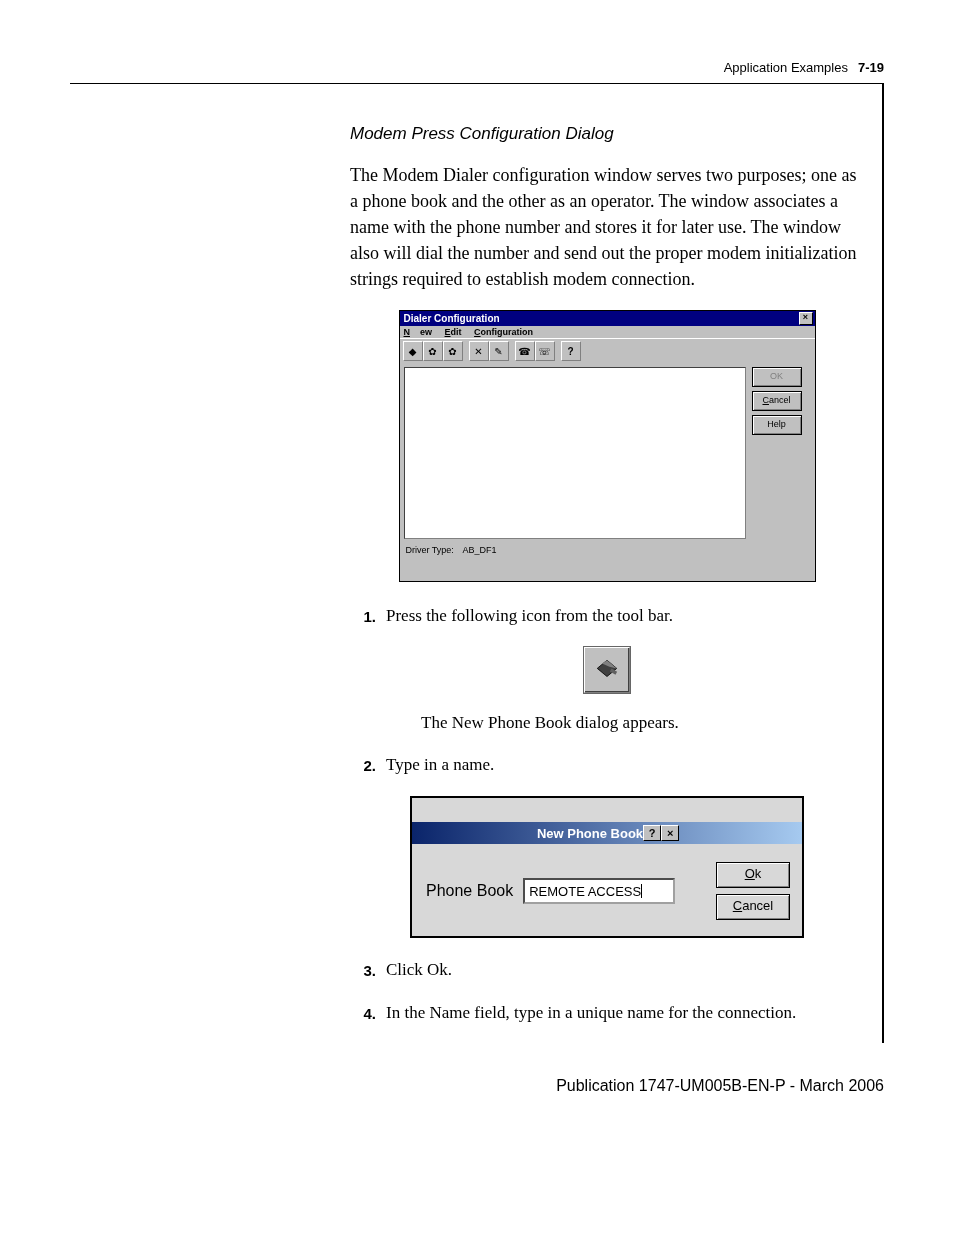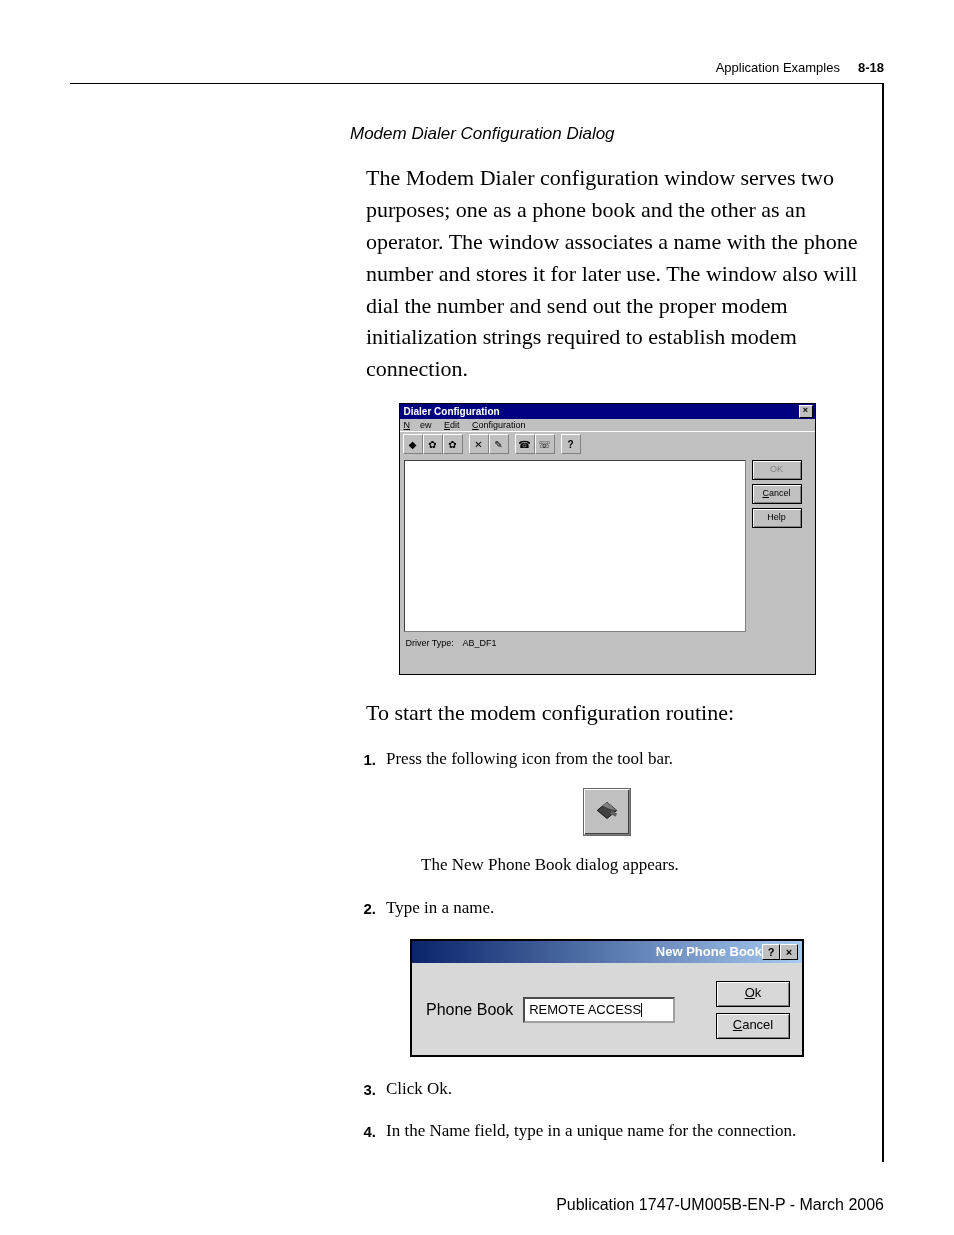--- a/index.html
+++ b/index.html
@@ -18,21 +18,21 @@
     border-top: 1.5px solid #000;
     margin-bottom: 0;
   }
   .header-row {
     display: flex;
     justify-content: flex-end;
     align-items: baseline;
     font-family: Arial, Helvetica, sans-serif;
     font-size: 13px;
     margin-bottom: 8px;
-    gap: 18px;
+    gap: 10px;
   }
   .header-title {
     font-weight: 400;
   }
   .header-pagenum {
     font-weight: 700;
   }
   
   .content-wrap {
     display: flex;
@@ -46,23 +46,23 @@
     padding-right: 18px;
     border-right: 2px solid #000;
   }
   .subhead {
     font-family: Arial, Helvetica, sans-serif;
     font-style: italic;
     font-size: 17px;
     margin: 40px 0 18px 0;
   }
   .body-p {
-    font-size: 22px;
+    font-size: 18px;
     line-height: 1.45;
-    margin: 0 0 18px 16px;
+    margin: 0 0 18px 0;
     font-family: Georgia, 'Times New Roman', serif;
   }
   
   .dlg1 {
     width: 415px;
     margin: 8px auto 22px auto;
     background: #c0c0c0;
     border: 1px solid #000;
     font-family: 'MS Sans Serif', Arial, sans-serif;
     font-size: 9px;
@@ -86,20 +86,21 @@
     border-right-color: #000; border-bottom-color: #000;
     line-height: 9px;
     text-align: center;
     color: #000;
     font-weight: 700;
     font-size: 9px;
   }
   .dlg1-menu {
     padding: 1px 4px;
     font-size: 9px;
+    font-weight: bold;
   }
   .dlg1-menu span { margin-right: 10px; }
   .dlg1-menu u { text-decoration: underline; }
   .dlg1-toolbar {
     display: flex;
     gap: 0;
     padding: 2px 3px;
     background: #c0c0c0;
     border-top: 1px solid #fff;
   }
@@ -196,22 +197,23 @@
     background: #d8d8d8;
     font-family: Arial, Helvetica, sans-serif;
   }
   .dlg2-titlebar {
     background: linear-gradient(to right, #0a246a, #a6caf0);
     color: #fff;
     font-weight: 700;
     font-size: 13px;
     padding: 3px 4px 3px 6px;
     display: flex;
-    justify-content: flex-end;
-    align-items: center;
+    justify-content: center;
+    align-items: center;
+    margin-top: 24px;
   }
   .dlg2-titlebar .btns { display: flex; gap: 0; }
   .dlg2-titlebar .tb {
     width: 16px; height: 14px;
     background: #c0c0c0;
     border: 1px solid #fff;
     border-right-color: #000; border-bottom-color: #000;
     color: #000;
     font-size: 11px;
     font-weight: 700;
@@ -268,29 +270,29 @@
     margin-top: 34px;
     padding-right: 0px;
   }
 </style>
 </head>
 <body>
 
 <div class="page">
   <div class="header-row">
     <span class="header-title">Application Examples</span>
-    <span class="header-pagenum">8-18</span>
+    <span class="header-pagenum">7-19</span>
   </div>
   <div class="header-line"></div>
 
   <div class="content-wrap">
     <div class="left-gutter"></div>
     <div class="content">
 
-      <div class="subhead">Modem Dialer Configuration Dialog</div>
+      <div class="subhead">Modem Press Configuration Dialog</div>
 
       <p class="body-p">The Modem Dialer configuration window serves two purposes; one as a phone book and the other as an operator. The window associates a name with the phone number and stores it for later use. The window also will dial the number and send out the proper modem initialization strings required to establish modem connection.</p>
 
       <div class="dlg1">
         <div class="dlg1-titlebar">
           <span>Dialer Configuration</span>
           <div class="close">×</div>
         </div>
         <div class="dlg1-menu">
           <span><u>N</u><span></span>ew</span>
@@ -318,21 +320,20 @@
             <div class="winbtn disabled">OK</div>
             <div class="winbtn"><u>C</u>ancel</div>
             <div class="winbtn">Help</div>
           </div>
         </div>
         <div class="dlg1-status">
           <div><span class="lbl">Driver Type:</span> <span>AB_DF1</span></div>
         </div>
       </div>
 
-      <p class="body-p">To start the modem configuration routine:</p>
 
       <ol class="numlist">
         <li>
           <span class="num">1.</span>
           <span class="txt">Press the following icon from the tool bar.</span>
         </li>
       </ol>
 
       <div class="icon-fig">
         <svg viewBox="0 0 32 32">

